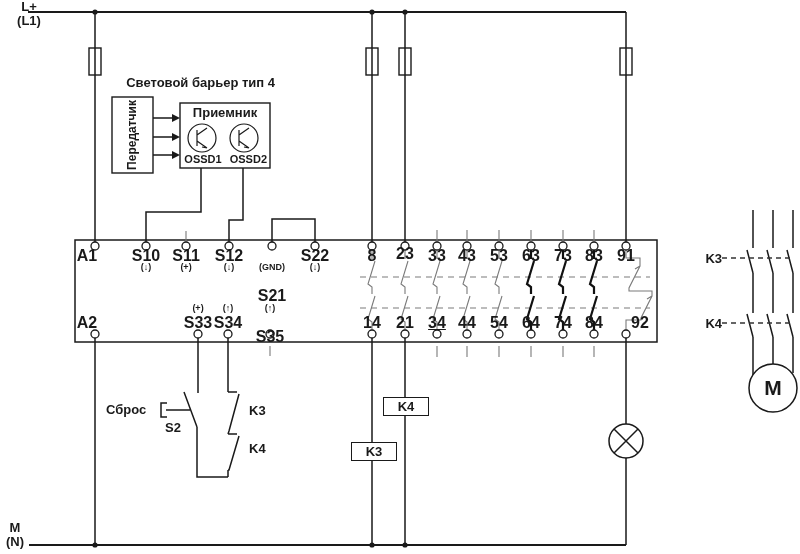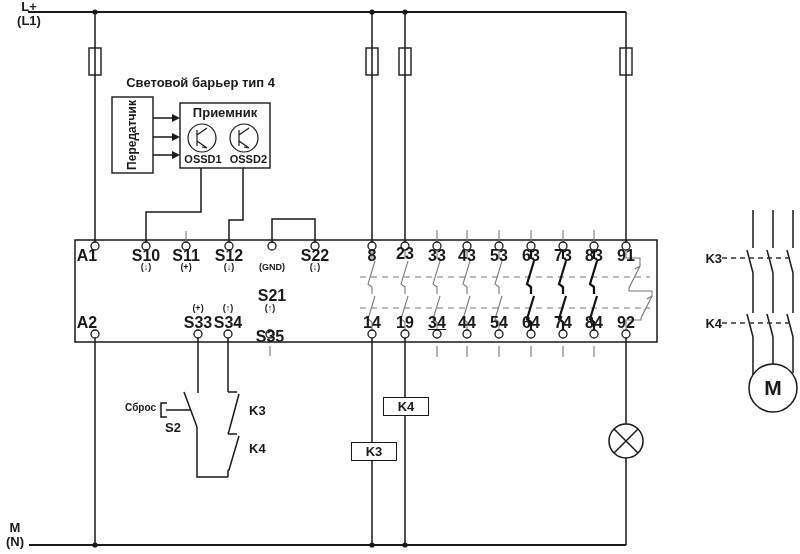--- a/index.html
+++ b/index.html
@@ -187,30 +187,30 @@
 
   <span class="ts" style="left:176px;top:304px;">(+)</span>
   <span class="ts" style="left:206px;top:304px;">(↑)</span>
   <span class="ts" style="left:248px;top:304px;">(↑)</span>
 
   <span class="tl" style="left:65px;top:317px;">A2</span>
   <span class="tl" style="left:176px;top:317px;">S33</span>
   <span class="tl" style="left:206px;top:317px;">S34</span>
   <span class="tl" style="left:248px;top:331px;">S35</span>
   <span class="tl" style="left:350px;top:317px;">14</span>
-  <span class="tl" style="left:383px;top:317px;">19</span>
+  <span class="tl" style="left:383px;top:317px;">21</span>
   <span class="tl" style="left:415px;top:317px;text-decoration:underline;">34</span>
   <span class="tl" style="left:445px;top:317px;">44</span>
   <span class="tl" style="left:477px;top:317px;">54</span>
   <span class="tl" style="left:509px;top:317px;">64</span>
   <span class="tl" style="left:541px;top:317px;">74</span>
   <span class="tl" style="left:572px;top:317px;">84</span>
-  <span class="tl" style="left:604px;top:317px;">92</span>
-
-  <span class="lbl" style="left:106px;top:403px;width:50px;text-align:right;font-size:10px;">Сброс</span>
+  <span class="tl" style="left:618px;top:317px;">92</span>
+
+  <span class="lbl" style="left:106px;top:403px;width:50px;font-size:13px;">Сброс</span>
   <span class="lbl" style="left:165px;top:421px;font-size:13px;">S2</span>
   <span class="lbl" style="left:249px;top:404px;font-size:13px;">K3</span>
   <span class="lbl" style="left:249px;top:442px;font-size:13px;">K4</span>
 
   <div class="coilbox" style="left:383px;top:397px;">
     <span>K4</span>
   </div>
   <div class="coilbox" style="left:351px;top:442px;">
     <span>K3</span>
   </div>

